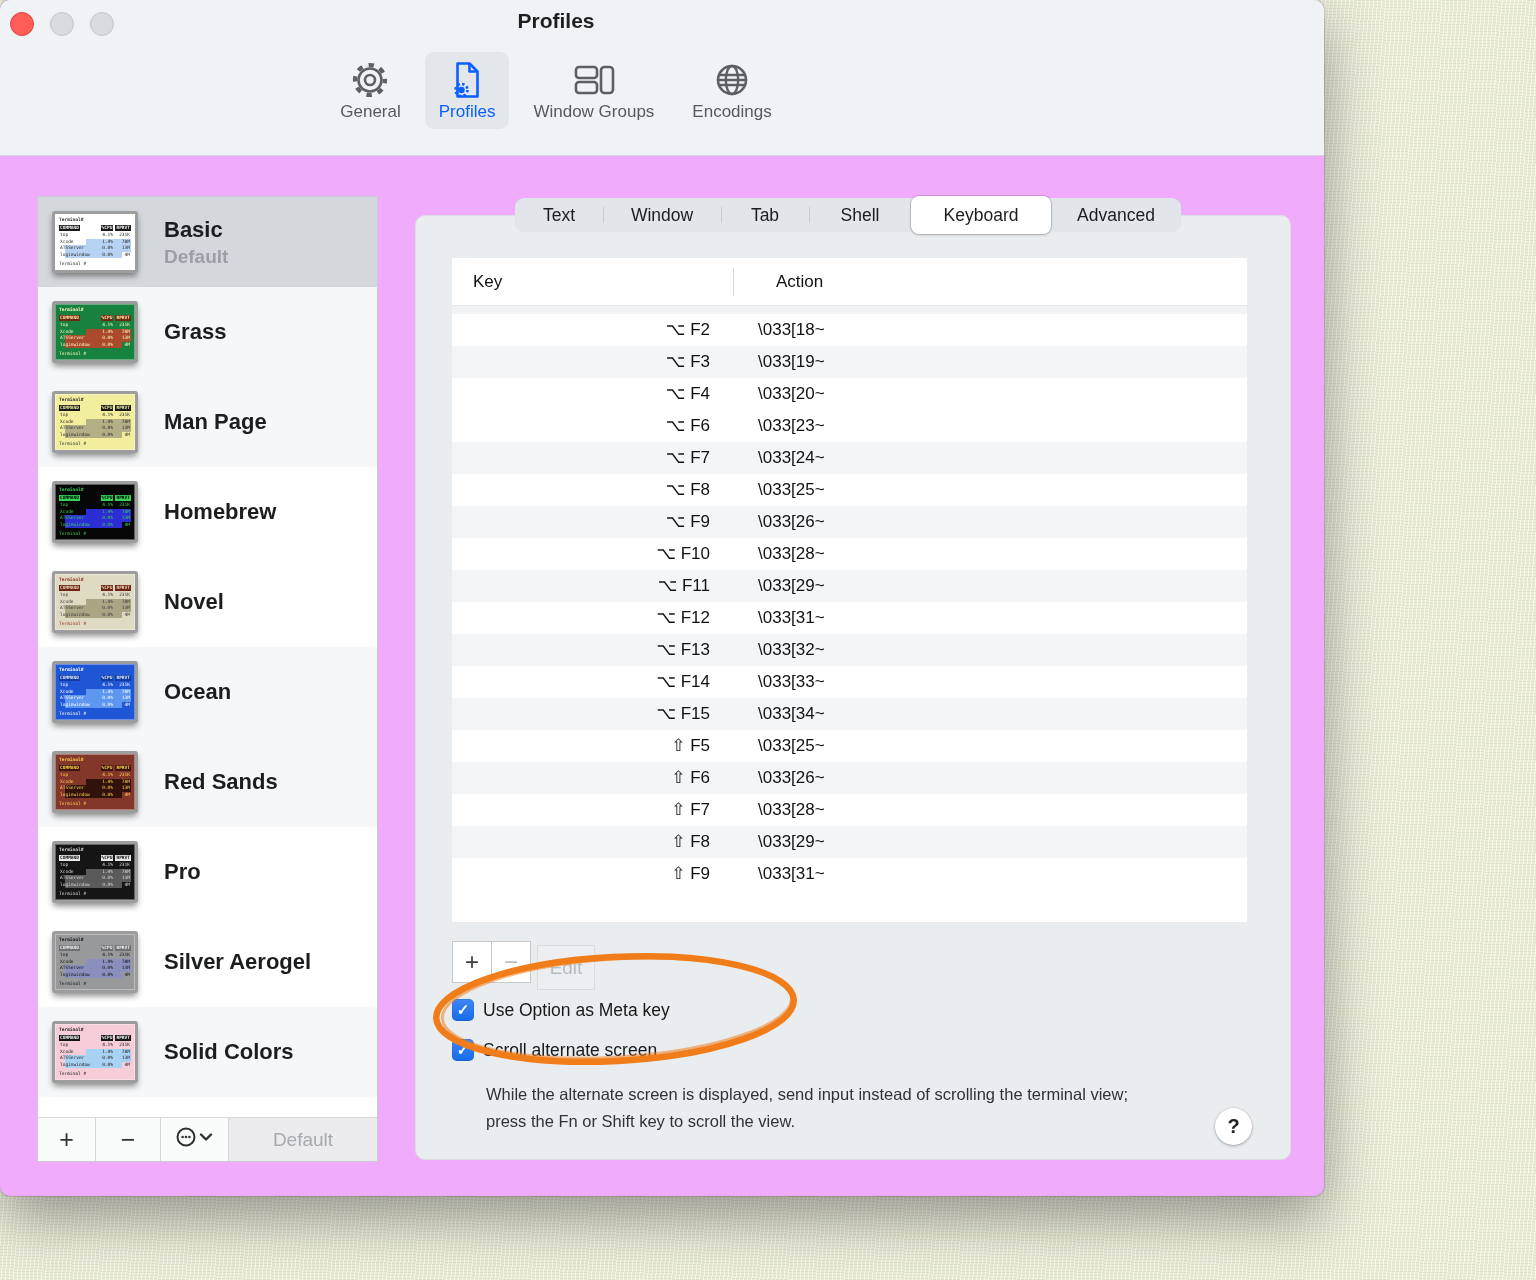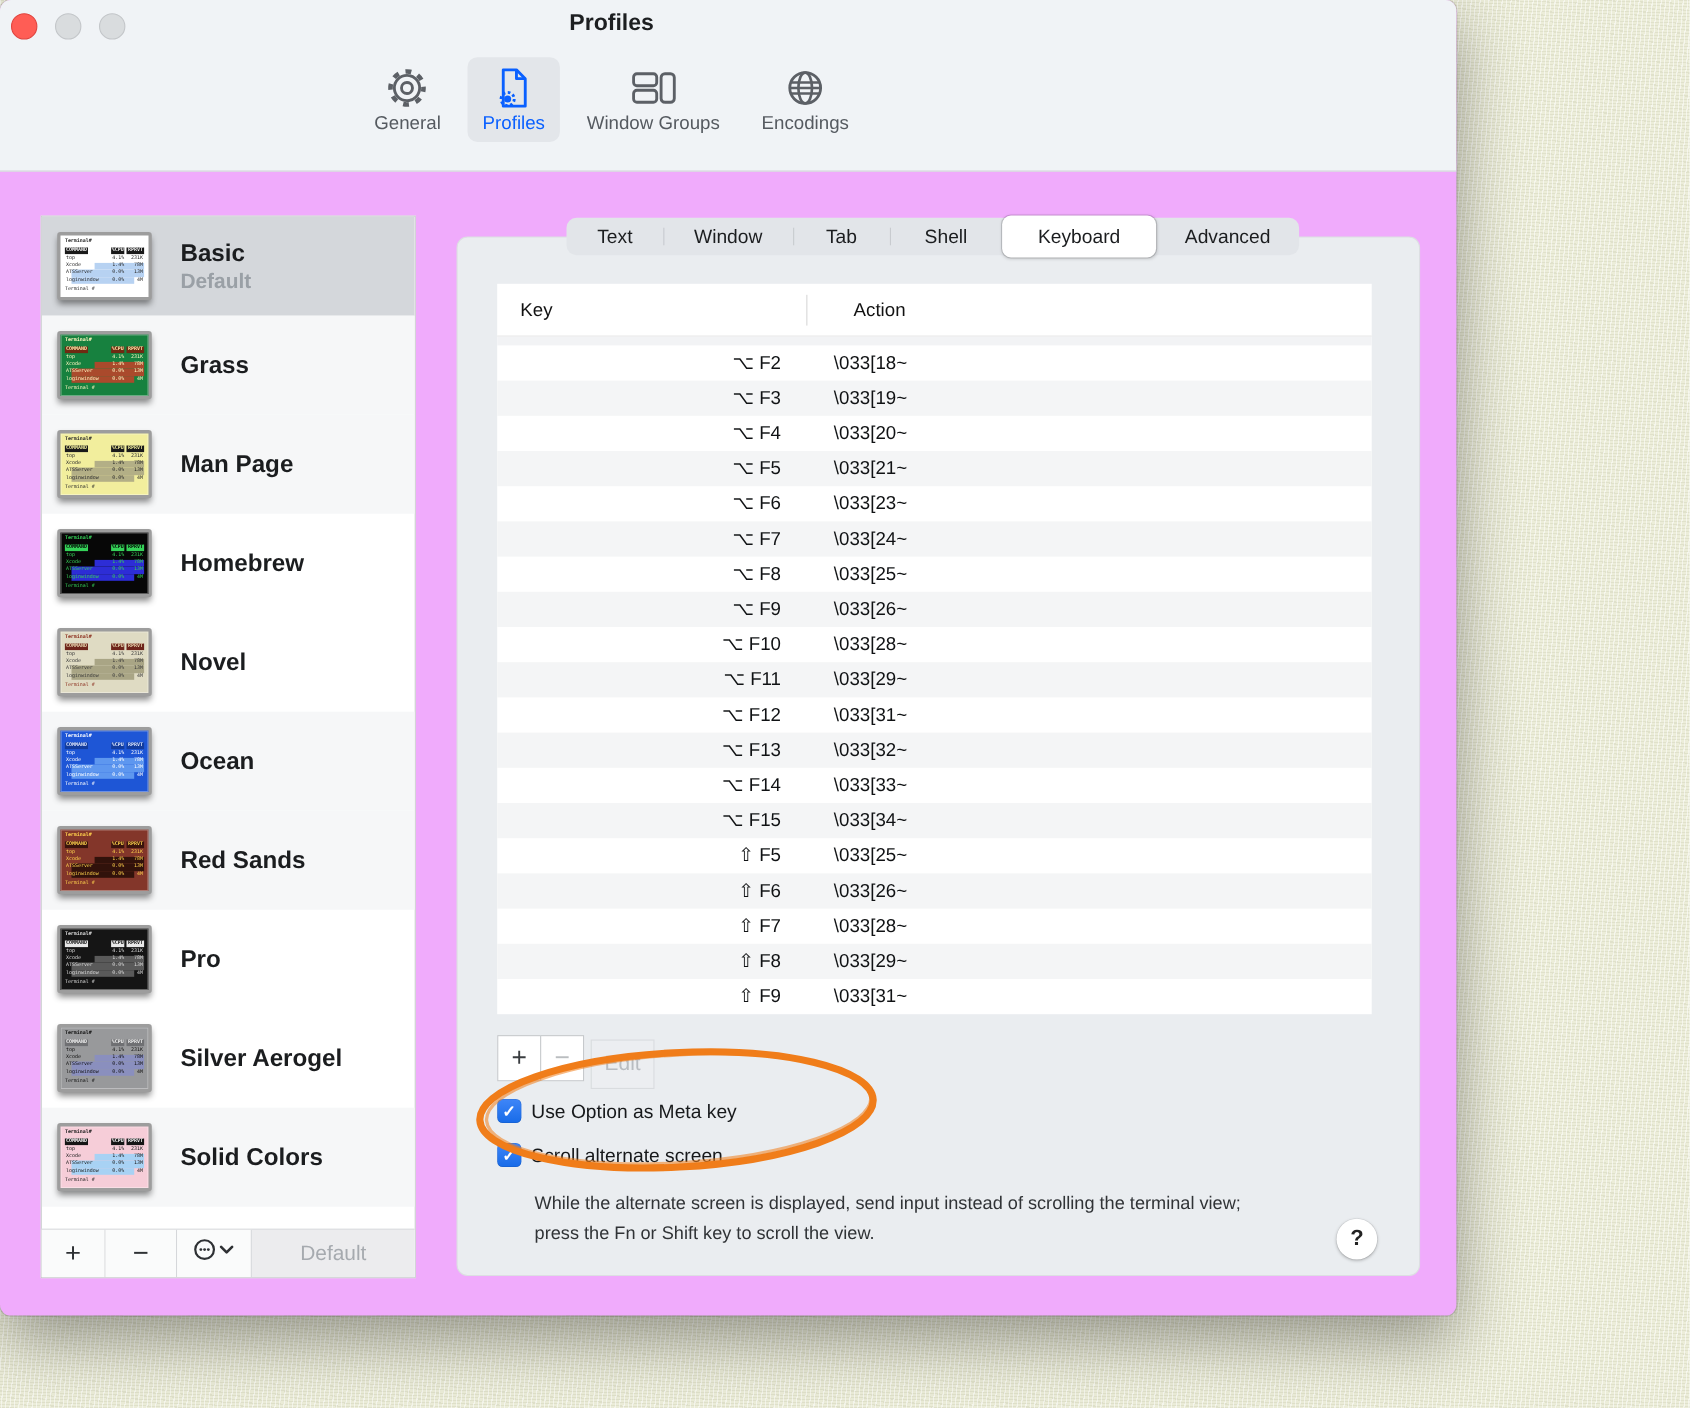--- a/index.html
+++ b/index.html
@@ -619,24 +619,20 @@
             <span class="c-action">\033[18~</span>
           </div>
           <div class="trow alt">
             <span class="c-key">⌥ F3</span>
             <span class="c-action">\033[19~</span>
           </div>
           <div class="trow">
             <span class="c-key">⌥ F4</span>
             <span class="c-action">\033[20~</span>
           </div>
-          <div class="trow alt">
-            <span class="c-key">⌥ F5</span>
-            <span class="c-action">\033[21~</span>
-          </div>
           <div class="trow">
             <span class="c-key">⌥ F6</span>
             <span class="c-action">\033[23~</span>
           </div>
           <div class="trow alt">
             <span class="c-key">⌥ F7</span>
             <span class="c-action">\033[24~</span>
           </div>
           <div class="trow">
             <span class="c-key">⌥ F8</span>

